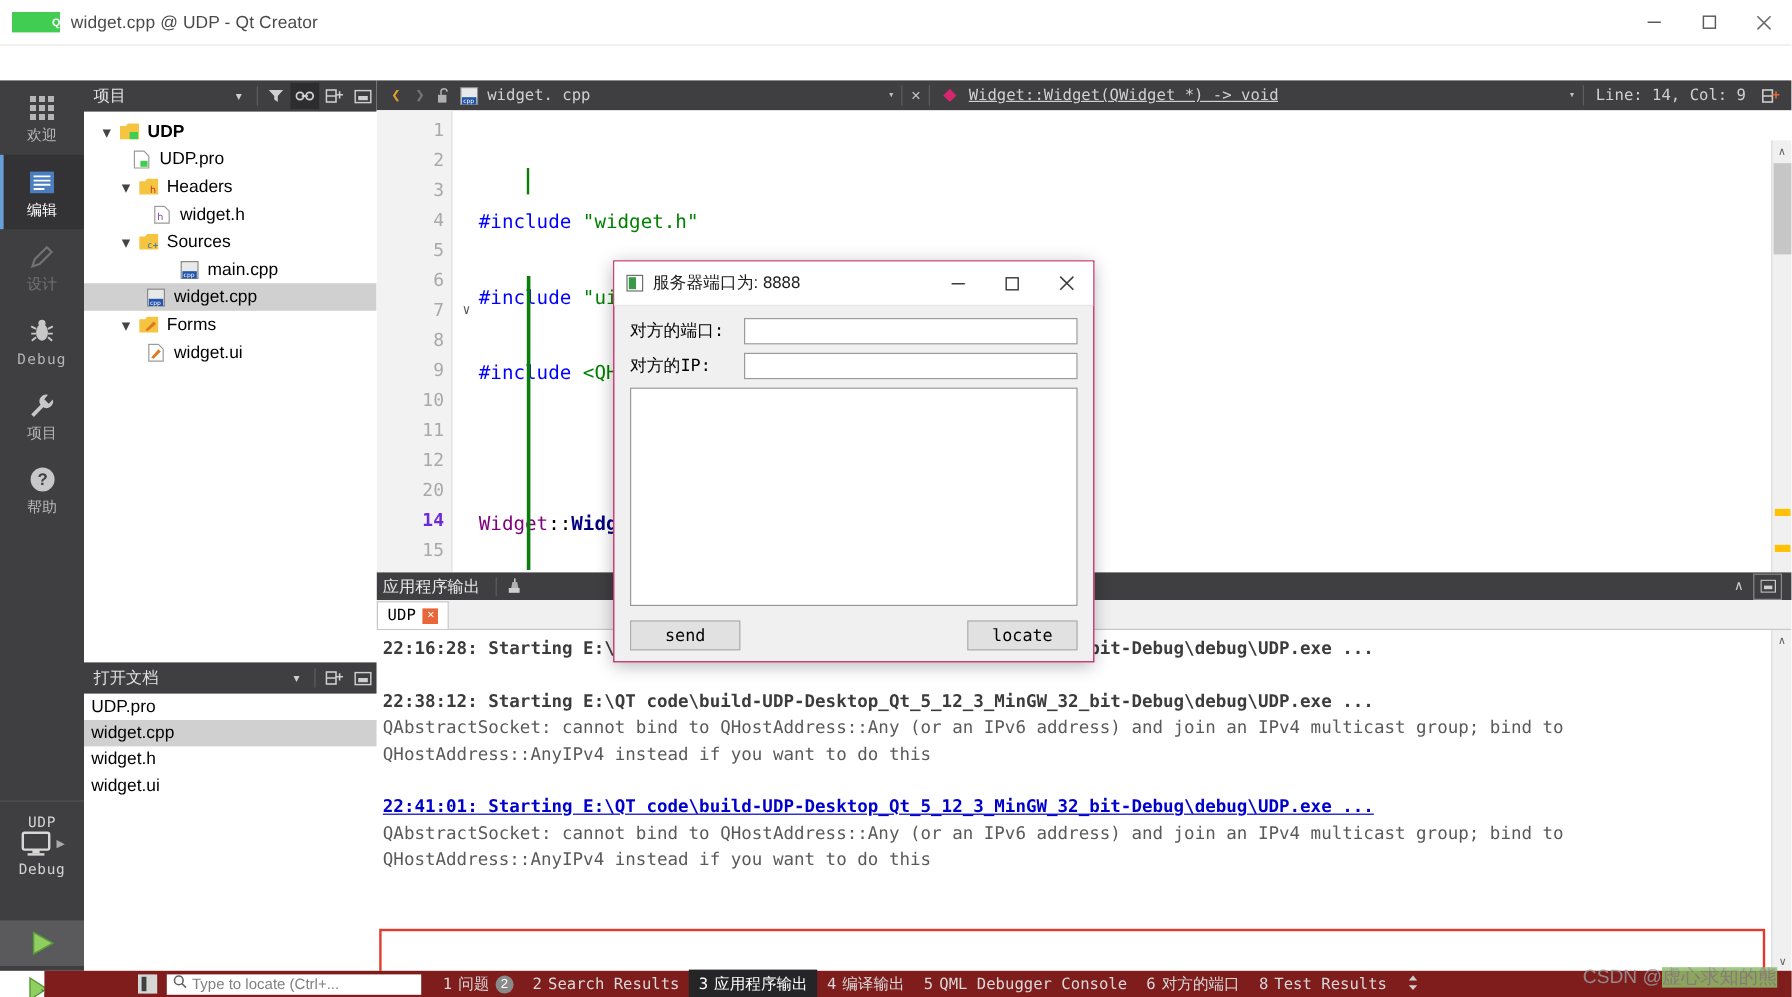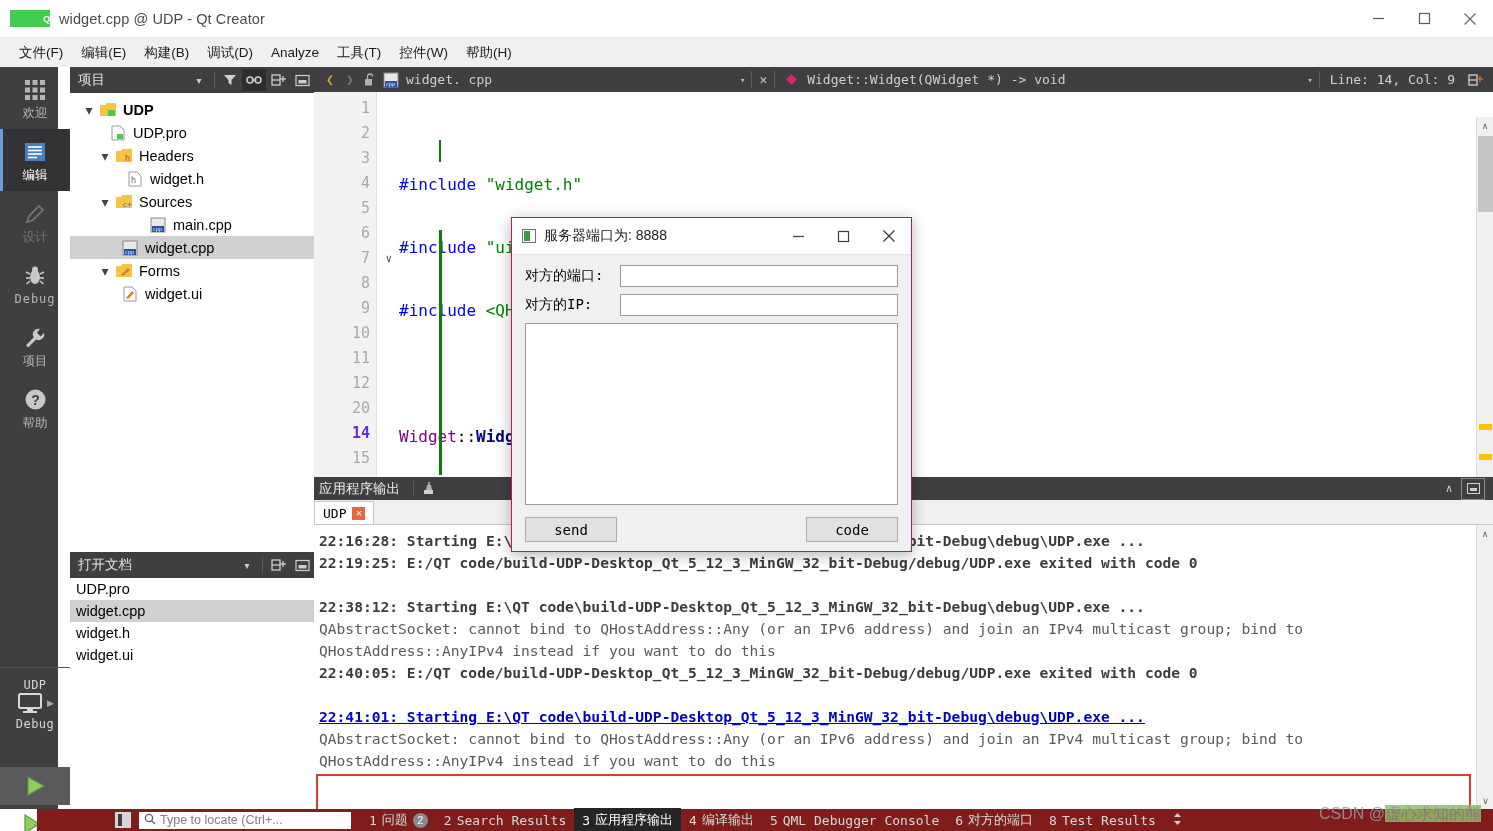--- a/index.html
+++ b/index.html
@@ -36,21 +36,21 @@
     position: absolute; left: 0; top: 38px; width: 1493px; height: 29px;
     background: #f0f0f0; display: flex; align-items: center; padding-left: 10px;
   }
   .menuitem {
     font-size: 13.5px; color: #1a1a1a; padding: 3px 9px; white-space: nowrap;
     font-family: "Liberation Sans", sans-serif;
   }
 
   
   .modebar {
-    position: absolute; left: 0; top: 67px; width: 58px; height: 742px;
+    position: absolute; left: 0; top: 67px; width: 70px; height: 742px;
     background: #3f3f41;
   }
   .mode {
     width: 70px; height: 62px; display: flex; flex-direction: column;
     align-items: center; justify-content: center; color: #b5b5b5;
     font-size: 12.5px; position: relative;
   }
   .mode.active { background: #333335; color: #fff; }
   .mode.active::before {
     content: ''; position: absolute; left: 0; top: 0; width: 3px; height: 100%;
@@ -106,21 +106,21 @@
   .editorarea { position: absolute; left: 314px; top: 67px; width: 1179px; height: 410px; background: #fff; }
   .edtoolbar {
     height: 25px; background: #3f3f41; display: flex; align-items: center;
     color: #d0d0d0; font-size: 13px; font-family: "DejaVu Sans Mono", monospace;
   }
   .edtoolbar .tb-icon { width: 20px; display: flex; align-items: center; justify-content: center; }
   .edtoolbar .fname { margin-left: 4px; margin-right: 6px; }
   .edtoolbar .caret { color: #c0c0c0; font-size: 9px; padding: 0 6px; }
   .edtoolbar .xclose { padding: 0 7px; color: #c8c8c8; font-size: 13px; }
   .edtoolbar .divider { width: 1px; height: 17px; background: #5d5d5f; }
-  .edtoolbar .symbol { margin-left: 6px; white-space: nowrap; overflow: hidden; }
+  .edtoolbar .symbol { margin-left: 6px; white-space: nowrap; overflow: hidden; text-decoration: underline; }
   .edtoolbar .lineinfo { font-family: "DejaVu Sans Mono", monospace; font-size: 13px; padding: 0 10px; }
 
   .codewrap { position: relative; height: 385px; background: #fff; display: flex; }
   .gutter {
     width: 63px; background: #f2f2f2; color: #a9a9a9; text-align: right;
     font-family: "DejaVu Sans Mono", monospace; font-size: 15px; padding-top: 4px;
     border-right: 1px solid #e0e0e0;
   }
   .gline { height: 25px; line-height: 25px; padding-right: 6px; position: relative; }
   .gline.cur { color: #6d28d9; font-weight: bold; }
@@ -271,30 +271,20 @@
       </div>
       <div class="winbtn">
         <svg width="14" height="14" viewBox="0 0 14 14">
             <line x1="1.5" y1="1.5" x2="12.5" y2="12.5" stroke="#6a6a6a" stroke-width="1.3"></line>
             <line x1="12.5" y1="1.5" x2="1.5" y2="12.5" stroke="#6a6a6a" stroke-width="1.3"></line>
           </svg>
       </div>
     </div>
   </div>
 
-  <div class="menubar">
-    <div class="menuitem">文件(F)</div>
-    <div class="menuitem">编辑(E)</div>
-    <div class="menuitem">构建(B)</div>
-    <div class="menuitem">调试(D)</div>
-    <div class="menuitem">Analyze</div>
-    <div class="menuitem">工具(T)</div>
-    <div class="menuitem">控件(W)</div>
-    <div class="menuitem">帮助(H)</div>
-  </div>
 
   <div class="modebar">
     <div class="mode" style="top:0">
       <span class="glyph">
         <svg width="24" height="24" viewBox="0 0 24 24">
           <g fill="#b5b5b5">
             <rect x="2" y="2" width="5" height="5"></rect>
               <rect x="9.5" y="2" width="5" height="5"></rect>
               <rect x="17" y="2" width="5" height="5"></rect>
             <rect x="2" y="9.5" width="5" height="5"></rect>
@@ -683,26 +673,24 @@
 
     <div class="outtabs">
       <div class="otab">
         <span>UDP</span>
         <span class="xbox">✕</span>
       </div>
     </div>
 
     <div class="outbody">
       <div class="oline o-bold">22:16:28: Starting E:\QT code\build-UDP-Desktop_Qt_5_12_3_MinGW_32_bit-Debug\debug\UDP.exe ...</div>
-      <div class="oline o-bold">22:19:25: E:/QT code/build-UDP-Desktop_Qt_5_12_3_MinGW_32_bit-Debug/debug/UDP.exe exited with code 0</div>
       <div class="oline o-plain"></div>
       <div class="oline o-bold">22:38:12: Starting E:\QT code\build-UDP-Desktop_Qt_5_12_3_MinGW_32_bit-Debug\debug\UDP.exe ...</div>
       <div class="oline o-plain">QAbstractSocket: cannot bind to QHostAddress::Any (or an IPv6 address) and join an IPv4 multicast group; bind to</div>
       <div class="oline o-plain">QHostAddress::AnyIPv4 instead if you want to do this</div>
-      <div class="oline o-bold">22:40:05: E:/QT code/build-UDP-Desktop_Qt_5_12_3_MinGW_32_bit-Debug/debug/UDP.exe exited with code 0</div>
       <div class="oline o-plain"></div>
       <div class="oline o-link">22:41:01: Starting E:\QT code\build-UDP-Desktop_Qt_5_12_3_MinGW_32_bit-Debug\debug\UDP.exe ...</div>
       <div class="oline o-plain">QAbstractSocket: cannot bind to QHostAddress::Any (or an IPv6 address) and join an IPv4 multicast group; bind to</div>
       <div class="oline o-plain">QHostAddress::AnyIPv4 instead if you want to do this</div>
       <div class="redbox"></div>
     </div>
 
     <div class="outscroll">
       <div class="sb-arrow">∧</div>
       <div class="sb-arrow" style="position:absolute;bottom:0;width:17px;">∨</div>
@@ -738,21 +726,21 @@
         <input class="finput" type="text" value="" style="">
       </div>
       <div class="frow">
         <span class="flabel">对方的IP:</span>
         <input class="finput" type="text" value="" style="">
       </div>
       <div class="ftext"></div>
     </div>
     <div class="dlg-btnrow">
       <div class="dbtn">send</div>
-      <div class="dbtn">code</div>
+      <div class="dbtn">locate</div>
     </div>
   </div>
 
   <div class="statusbar">
     <div class="sb-toggle"></div>
     <div class="locator">
       <span>
         <svg width="12" height="12" viewBox="0 0 12 12">
             <circle cx="5" cy="5" r="3.6" fill="none" stroke="#606060" stroke-width="1.3"></circle>
             <line x1="7.6" y1="7.6" x2="11" y2="11" stroke="#606060" stroke-width="1.3"></line>

